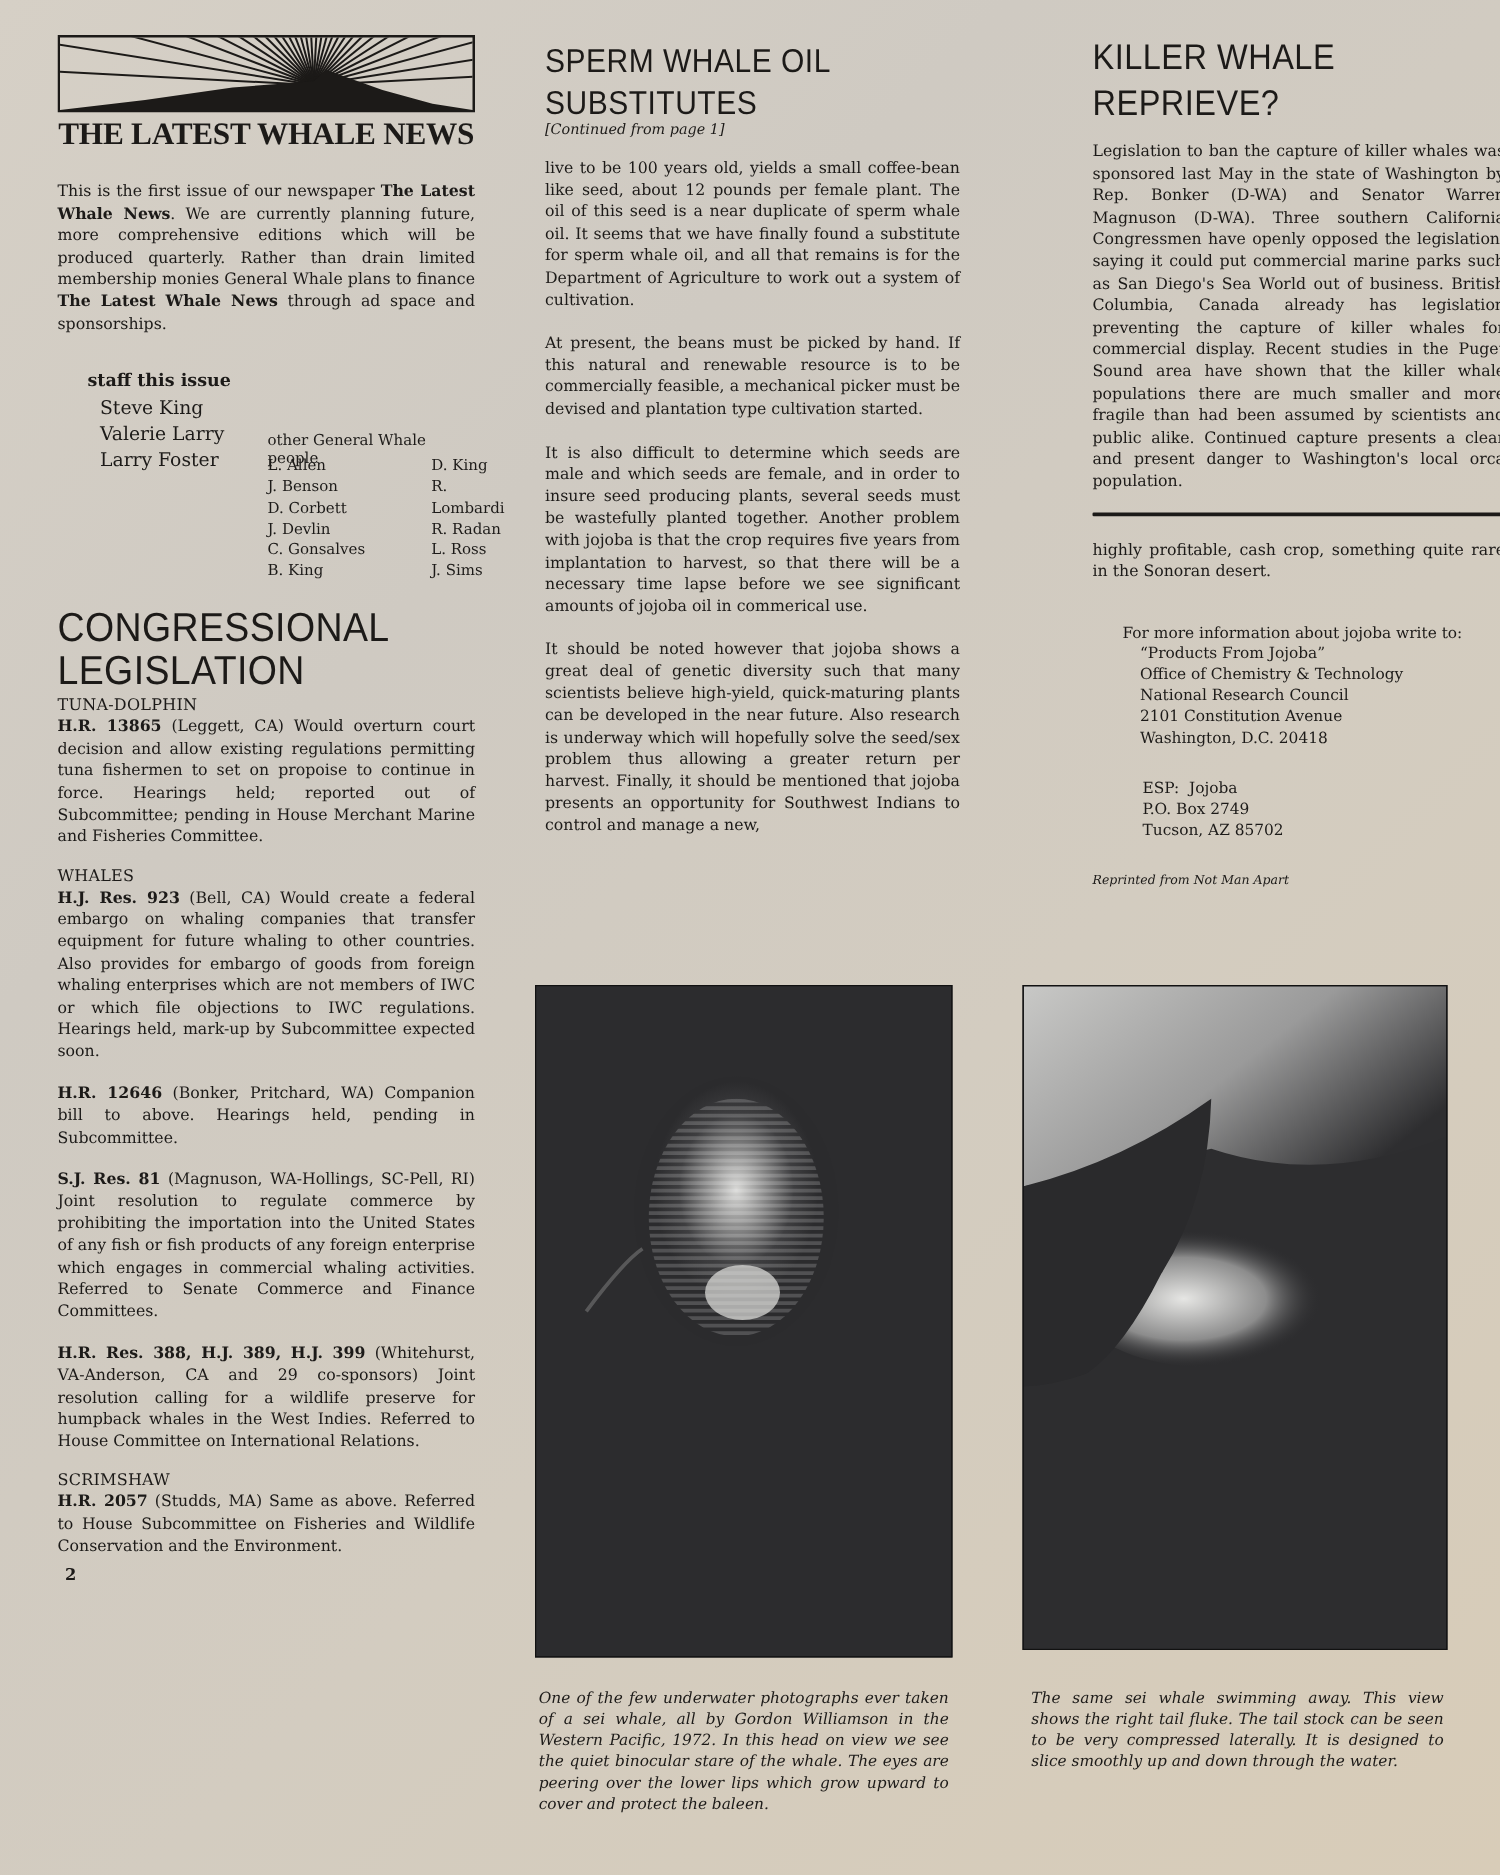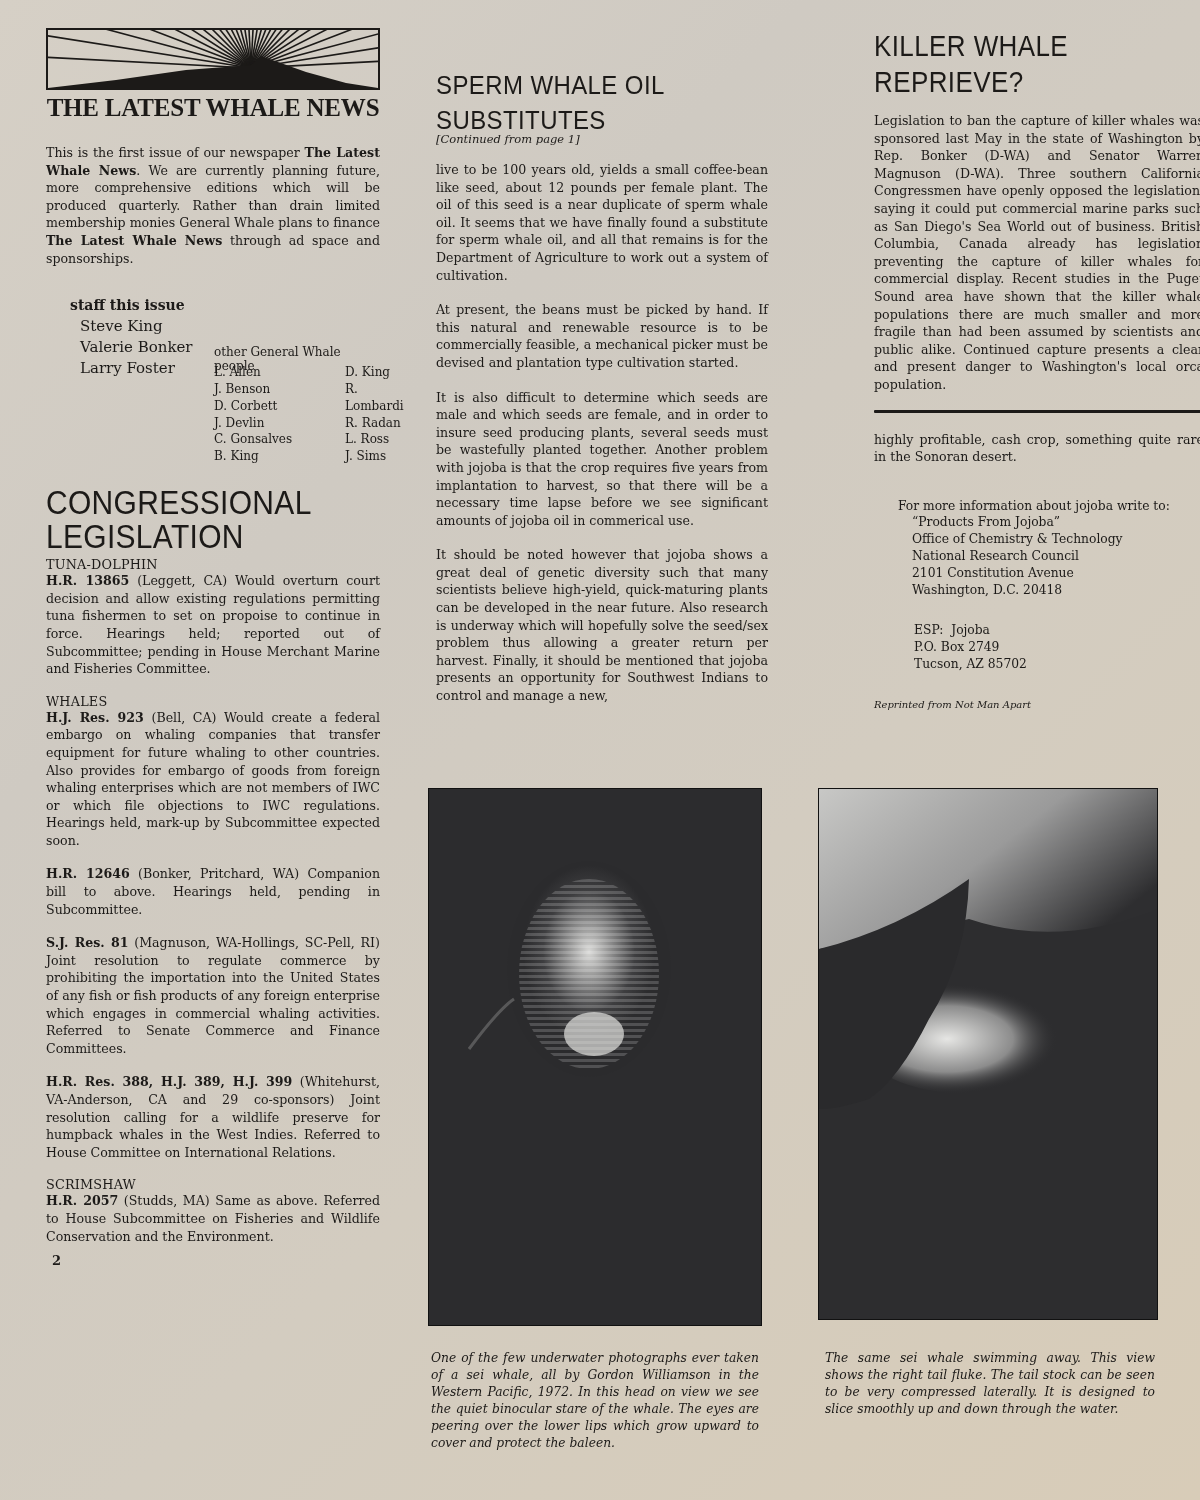--- a/index.html
+++ b/index.html
@@ -5,21 +5,21 @@
   html, body { margin:0; padding:0; }
   body {
     width:1200px; height:1500px; overflow:hidden;
     background: linear-gradient(135deg, #d6d0c6 0%, #cfcac2 30%, #d3ccc0 60%, #d8ccb8 100%);
     font-family: "DejaVu Serif", "Liberation Serif", serif;
     color:#1c1a18;
     position:relative;
   }
   .col { position:absolute; }
   #col1 { left:46px; top:28px; width:334px; }
-  #col2 { left:436px; top:32px; width:332px;margin-top:36px; }
+  #col2 { left:436px; top:32px; width:332px; }
   #col3 { left:826px; top:28px; width:330px;margin-left:48px; }
 
   .just { text-align:justify; font-size:12.6px; line-height:17.6px; margin:0; }
   .just b { font-weight:bold; }
 
   
   .masthead-art { width:334px; height:62px; display:block; }
   .masthead-title { font-family:"Liberation Serif", serif; font-weight:bold; font-size:25px; letter-spacing:-0.2px; margin:4px 0 0 0; white-space:nowrap; text-align:center; }
   .intro { margin-top:22px; }
 
@@ -104,21 +104,21 @@
       </clipPath>
     </svg>
   <div class="masthead-title">THE LATEST WHALE NEWS</div>
 
   <p class="just intro" id="intro"><span>This is the first issue of our newspaper </span><b>The Latest Whale News</b><span>. We are currently planning future, more comprehensive editions which will be produced quarterly. Rather than drain limited membership monies General Whale plans to finance </span><b>The Latest Whale News</b><span> through ad space and sponsorships.</span></p>
 
   <div class="staff">
     <div class="staff-label">staff this issue</div>
     <div class="staff-names">
       <div>Steve King</div>
-      <div>Valerie Bonker</div>
+      <div>Valerie Larry</div>
       <div>Larry Foster</div>
     </div>
     <div class="others-label">other General Whale people</div>
     <div class="others-a">
       <div>L. Allen</div>
       <div>J. Benson</div>
       <div>D. Corbett</div>
       <div>J. Devlin</div>
       <div>C. Gonsalves</div>
       <div>B. King</div>

